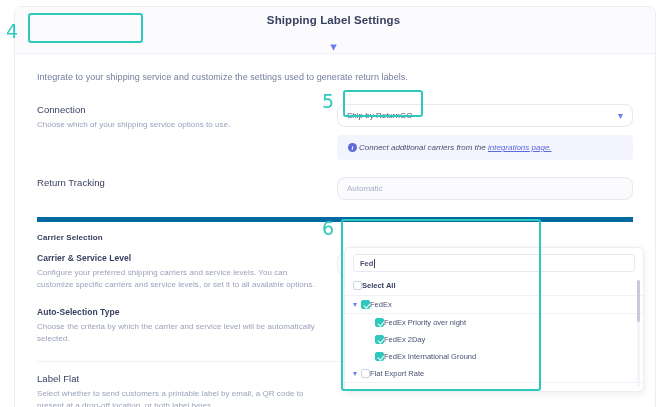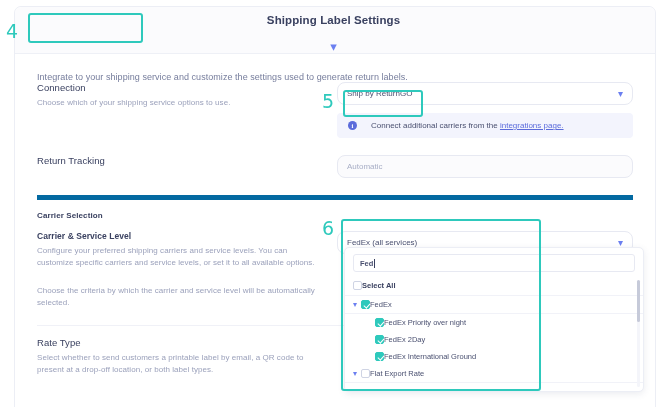--- a/index.html
+++ b/index.html
@@ -56,20 +56,21 @@
   }
 
   .card-body {
     padding: 18px 22px 20px 22px;
     position: relative;
   }
 
   .intro {
     font-size: 9px;
     color: #767d9c;
+    margin-bottom: 22px;
     letter-spacing: .05px;
   }
 
   
   .row {
     display: flex;
     align-items: flex-start;
     margin-bottom: 17px;
   }
   .row-left { width: 300px; flex: 0 0 300px; padding-right: 14px; }
@@ -121,24 +122,25 @@
   .field.muted { background: #fbfbfd; color: #a8aec6; }
   .field .chev { color: #6b7ff0; font-size: 10px; line-height: 1; }
 
   
   .banner {
     background: #f3f4fd;
     border-radius: 4px;
     padding: 8px 11px;
     display: flex;
     align-items: flex-start;
-    gap: 14px;
+    gap: 2px;
     font-size: 8px;
     color: #4a5070;
     margin-top: 8px;
+    font-style: italic;
   }
   .info-dot {
     width: 9px; height: 9px;
     border-radius: 50%;
     background: #5b6bdb;
     color: #fff;
     font-size: 6.5px;
     font-weight: bold;
     display: flex;
     align-items: center;
@@ -326,30 +328,31 @@
       <div class="row-right">
         <div class="field">
           <span>FedEx (all services)</span>
           <span class="chev">▾</span>
         </div>
       </div>
     </div>
 
     <div class="row">
       <div class="row-left">
+        <div class="lbl bold">Auto-Selection Type</div>
         <div class="desc">Choose the criteria by which the carrier and service level will be automatically selected.</div>
       </div>
       <div class="row-right"></div>
     </div>
 
     <div class="divider"></div>
 
     <div class="row">
       <div class="row-left">
-        <div class="lbl">Rate Type</div>
+        <div class="lbl">Label Flat</div>
         <div class="desc">Select whether to send customers a printable label by email, a QR code to present at a drop-off location, or both label types.</div>
       </div>
       <div class="row-right"></div>
     </div>
 
   </div>
 </div>
 
 <div class="dd-panel">
   <div class="dd-search-wrap">

